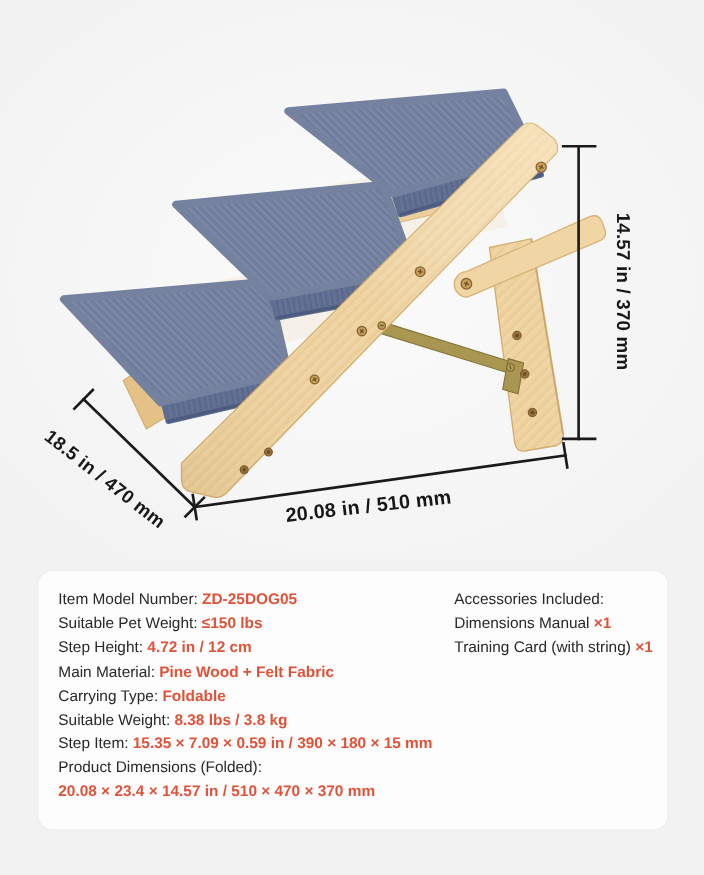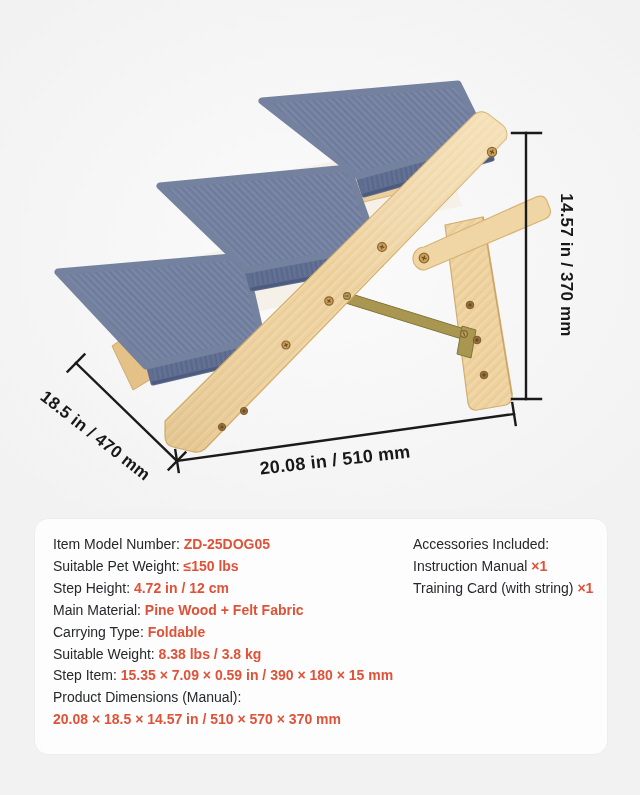--- a/index.html
+++ b/index.html
@@ -189,23 +189,23 @@
 
   <div class="card">
     <div class="col col-left">
       <div class="spec-line"><span class="lbl">Item Model Number: </span><span class="val">ZD-25DOG05</span></div>
       <div class="spec-line"><span class="lbl">Suitable Pet Weight: </span><span class="val">≤150 lbs</span></div>
       <div class="spec-line"><span class="lbl">Step Height: </span><span class="val">4.72 in / 12 cm</span></div>
       <div class="spec-line"><span class="lbl">Main Material: </span><span class="val">Pine Wood + Felt Fabric</span></div>
       <div class="spec-line"><span class="lbl">Carrying Type: </span><span class="val">Foldable</span></div>
       <div class="spec-line"><span class="lbl">Suitable Weight: </span><span class="val">8.38 lbs / 3.8 kg</span></div>
       <div class="spec-line"><span class="lbl">Step Item: </span><span class="val">15.35 × 7.09 × 0.59 in / 390 × 180 × 15 mm</span></div>
-      <div class="spec-line"><span class="lbl">Product Dimensions (Manual):</span><span class="val"></span></div>
-      <div class="spec-line"><span class="lbl"></span><span class="val">20.08 × 18.5 × 14.57 in / 510 × 570 × 370 mm</span></div>
+      <div class="spec-line"><span class="lbl">Product Dimensions (Folded):</span><span class="val"></span></div>
+      <div class="spec-line"><span class="lbl"></span><span class="val">20.08 × 23.4 × 14.57 in / 510 × 470 × 370 mm</span></div>
     </div>
     <div class="col col-right">
       <div class="spec-line"><span class="lbl">Accessories Included:</span><span class="val"></span></div>
-      <div class="spec-line"><span class="lbl">Instruction Manual </span><span class="val">×1</span></div>
+      <div class="spec-line"><span class="lbl">Dimensions Manual </span><span class="val">×1</span></div>
       <div class="spec-line"><span class="lbl">Training Card (with string) </span><span class="val">×1</span></div>
     </div>
   </div>
 
 </div>
 
 </body></html>

